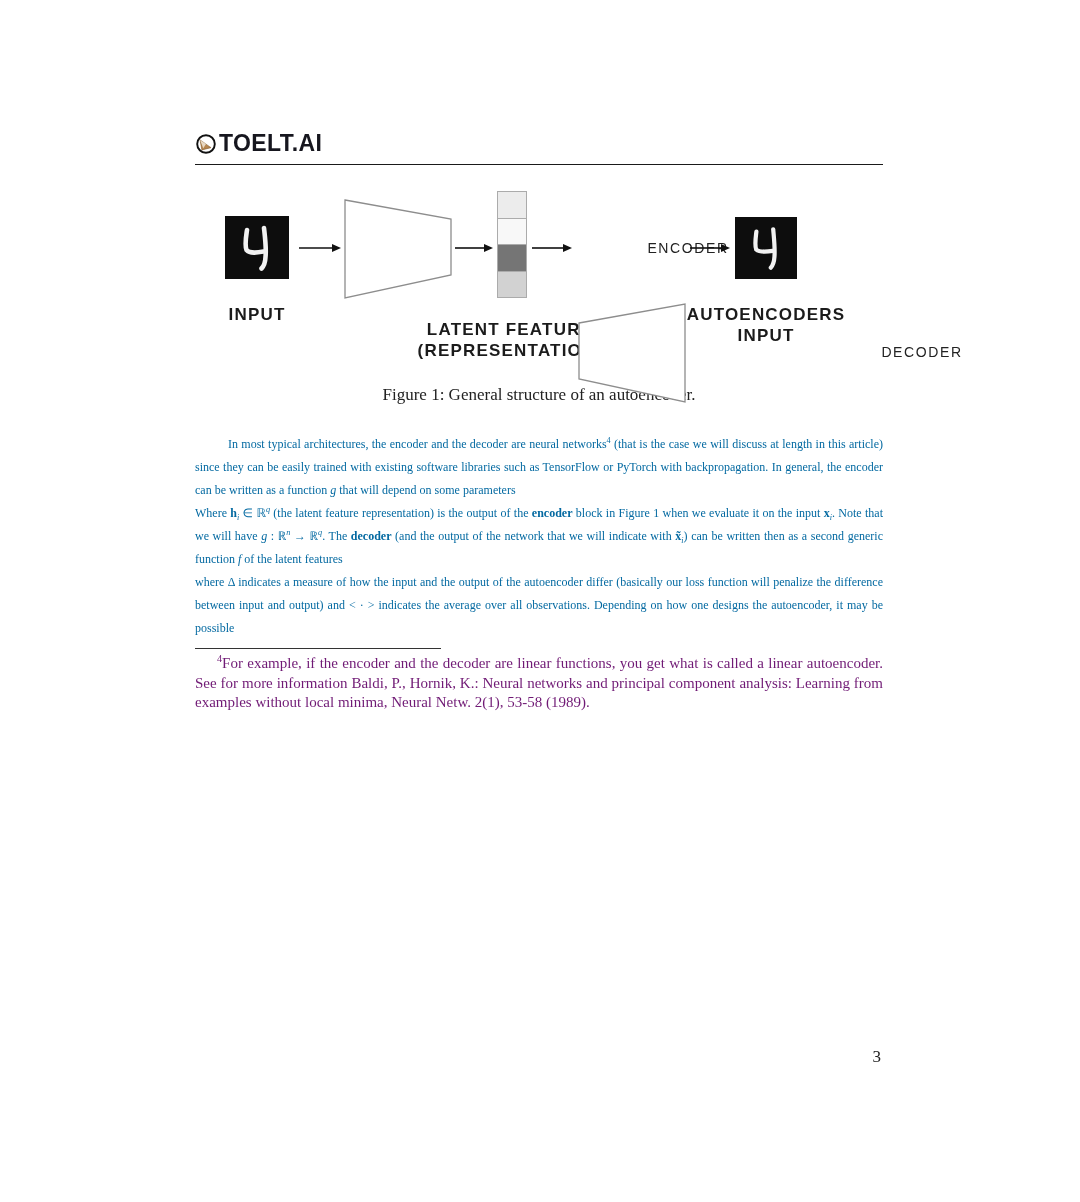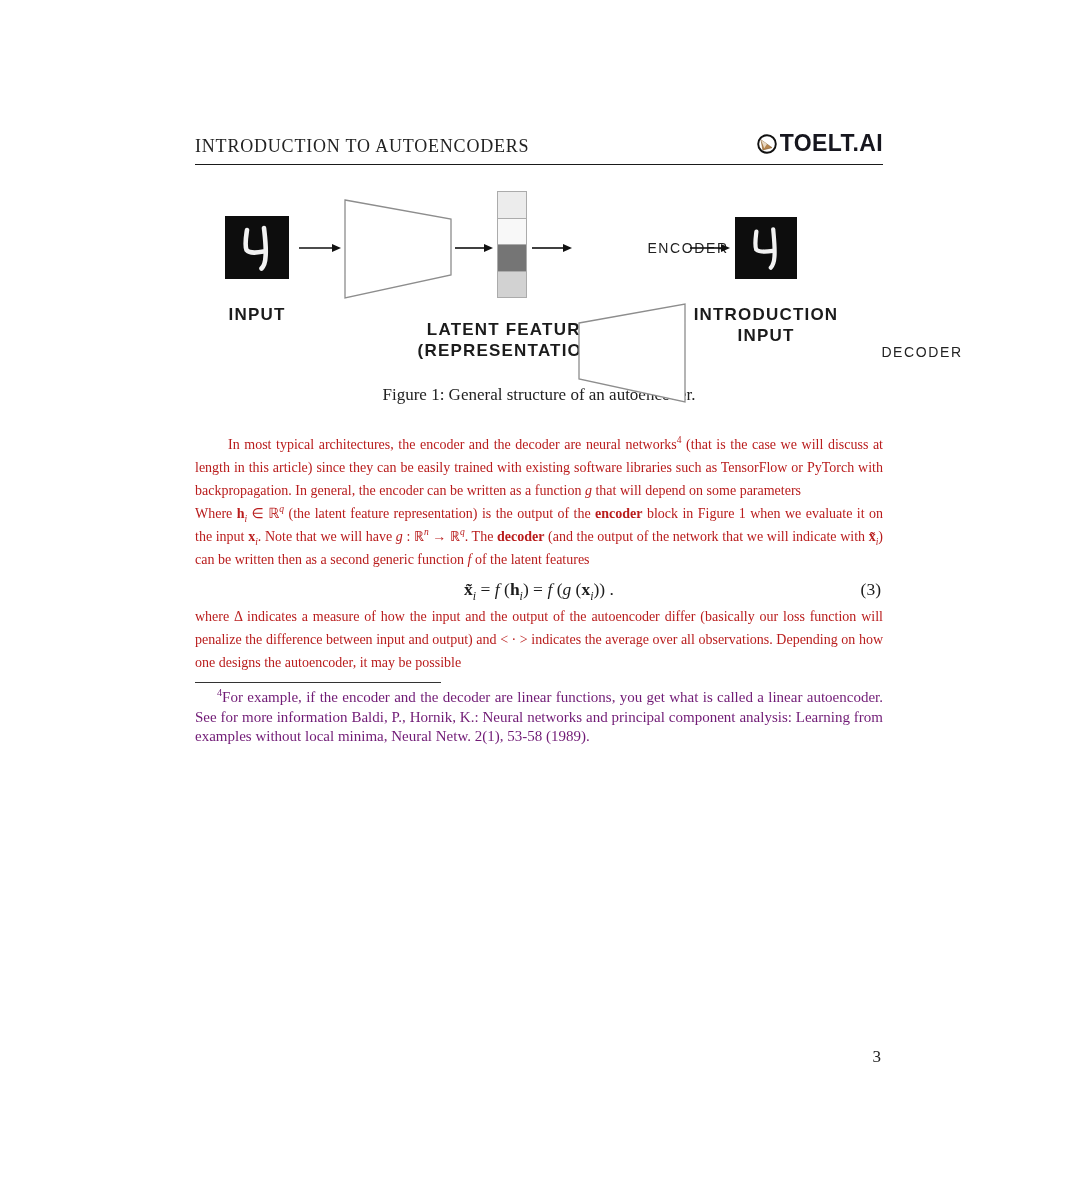--- a/index.html
+++ b/index.html
@@ -60,21 +60,21 @@
   .latent-cell:first-child { margin-top:0; }
   .arrow svg { display:block; }
 
   .caption {
     text-align:center; font-size:17px; margin-top:15px; color:#222;
   }
 
   
   .body-text { margin-top:28px; }
   p.para {
-    font-size:14px; line-height:23px; text-align:justify; color:#b91c1c;
+    font-size:12px; line-height:23px; text-align:justify; color:#0369a1;
   }
   p.para.indent { text-indent:33px; }
   sup { font-size:68%; vertical-align:super; line-height:0; }
   sub { font-size:68%; vertical-align:sub; line-height:0; }
   .eq {
     position:relative; text-align:center;
     font-size:17.5px; margin:13px 0 12px 0; line-height:24px;
   }
   .eq .num { position:absolute; right:2px; top:50%; transform:translateY(-50%); }
   .minstack {
@@ -95,21 +95,20 @@
     position:absolute; top:917px; right:2px; font-size:17px; color:#222;
   }
 </style>
 </head>
 <body>
 
 <div class="page">
   <div class="doc">
 
     <div class="header">
-      <div class="header-title">INTRODUCTION TO AUTOENCODERS</div>
       <div class="logo">
         <span>
           <svg width="22" height="22" viewBox="0 0 24 24">
             <circle cx="12" cy="12" r="9.6" fill="#ffffff" stroke="#111" stroke-width="2.1"></circle>
             <path d="M5.5,7.5 L17.5,16 L7.5,18.5 Z" fill="#b5854f" stroke="#7a5426" stroke-width="0.6"></path>
             <path d="M5.5,7.5 L12,12 L9,16.5 Z" fill="#e8d9c4"></path>
           </svg>
         </span>
         <span class="logo-text">TOELT.AI</span>
       </div>
@@ -178,37 +177,33 @@
           </svg>
       </div>
 
       <div class="fig-abs digit-box" style="left:540px; top:29px; width:62px; height:62px;">
         <svg width="50" height="50" viewBox="0 0 52 52">
           <path d="M16,9 C15.2,16 14,23 15.8,27.5 C19.5,31 27,30 33,29" fill="none" stroke="#f2f2f2" stroke-width="4.4" stroke-linecap="round"></path>
           <path d="M33.5,6.5 C34.2,15 35.5,26 34.8,35 C34.5,40 33.2,44 31,46.5" fill="none" stroke="#f2f2f2" stroke-width="4.4" stroke-linecap="round"></path>
         </svg>
       </div>
       <div class="fig-abs fig-label" style="left:471px; top:116px; width:200px;">
-        <div>INTRODUCTION</div>
+        <div>AUTOENCODERS</div>
         <div>INPUT</div>
       </div>
     </div>
 
     <div class="caption">Figure 1: General structure of an autoencoder.</div>
 
     <div class="body-text">
       <p class="para indent">In most typical architectures, the encoder and the decoder are neural networks<sup>4</sup> (that is the case we will discuss at length in this article) since they can be easily trained with existing software libraries such as TensorFlow or PyTorch with backpropagation. In general, the encoder can be written as a function <i>g</i> that will depend on some parameters</p>
 
 
       <p class="para">Where <b>h</b><sub><i>i</i></sub> ∈ ℝ<sup><i>q</i></sup> (the latent feature representation) is the output of the <b>encoder</b> block in Figure 1 when we evaluate it on the input <b>x</b><sub><i>i</i></sub>. Note that we will have <i>g</i> : ℝ<sup><i>n</i></sup> → ℝ<sup><i>q</i></sup>. The <b>decoder</b> (and the output of the network that we will indicate with <b>x̃</b><sub><i>i</i></sub>) can be written then as a second generic function <i>f</i> of the latent features</p>
 
-      <div class="eq" style="margin:6px 0 4px 0;">
-        <span><b>x̃</b><sub><i>i</i></sub> = <i>f</i> (<b>h</b><sub><i>i</i></sub>) = <i>f</i> (<i>g</i> (<b>x</b><sub><i>i</i></sub>)) .</span>
-        <span class="num">(3)</span>
-      </div>
 
 
 
       <p class="para">where Δ indicates a measure of how the input and the output of the autoencoder differ (basically our loss function will penalize the difference between input and output) and &lt; · &gt; indicates the average over all observations. Depending on how one designs the autoencoder, it may be possible</p>
     </div>
 
     <div class="footnote-rule"></div>
     <div class="footnote"><sup>4</sup>For example, if the encoder and the decoder are linear functions, you get what is called a linear autoencoder. See for more information Baldi, P., Hornik, K.: Neural networks and principal component analysis: Learning from examples without local minima, Neural Netw. 2(1), 53-58 (1989).</div>
 
     <div class="page-number">3</div>

